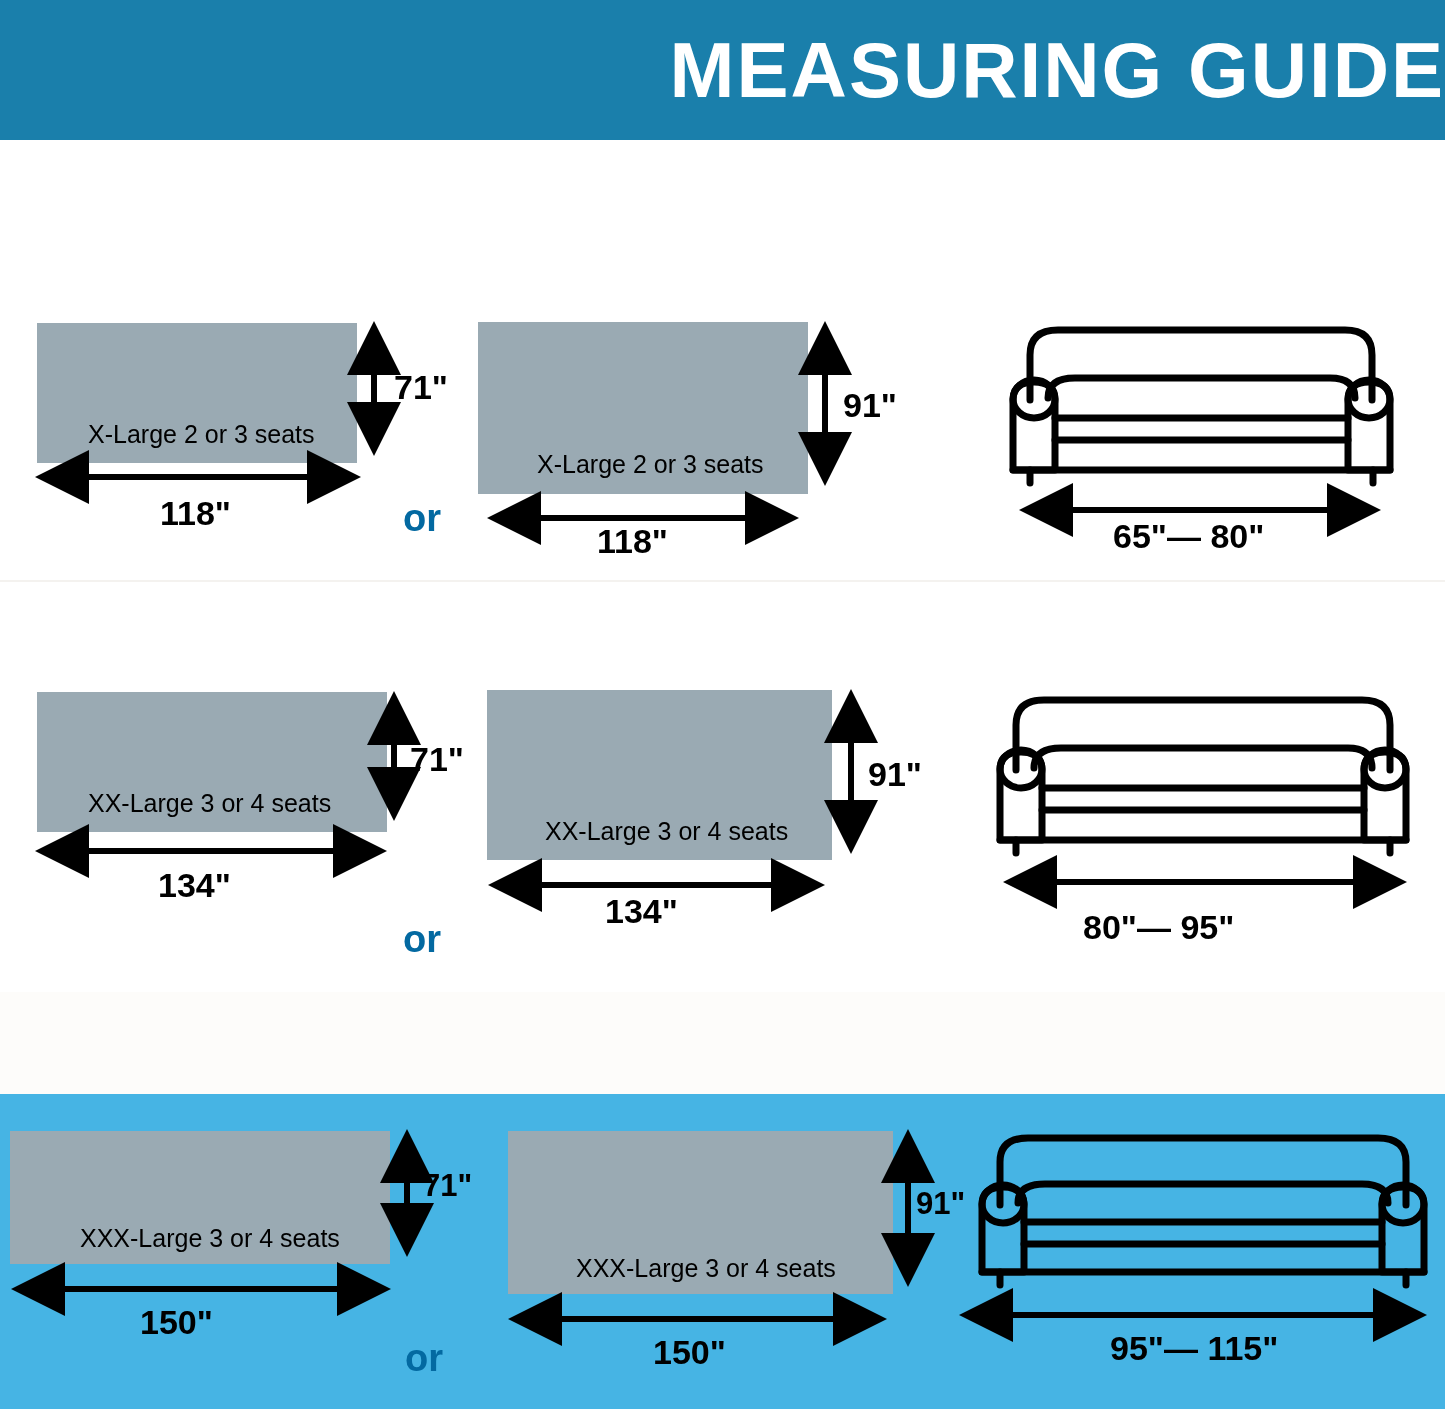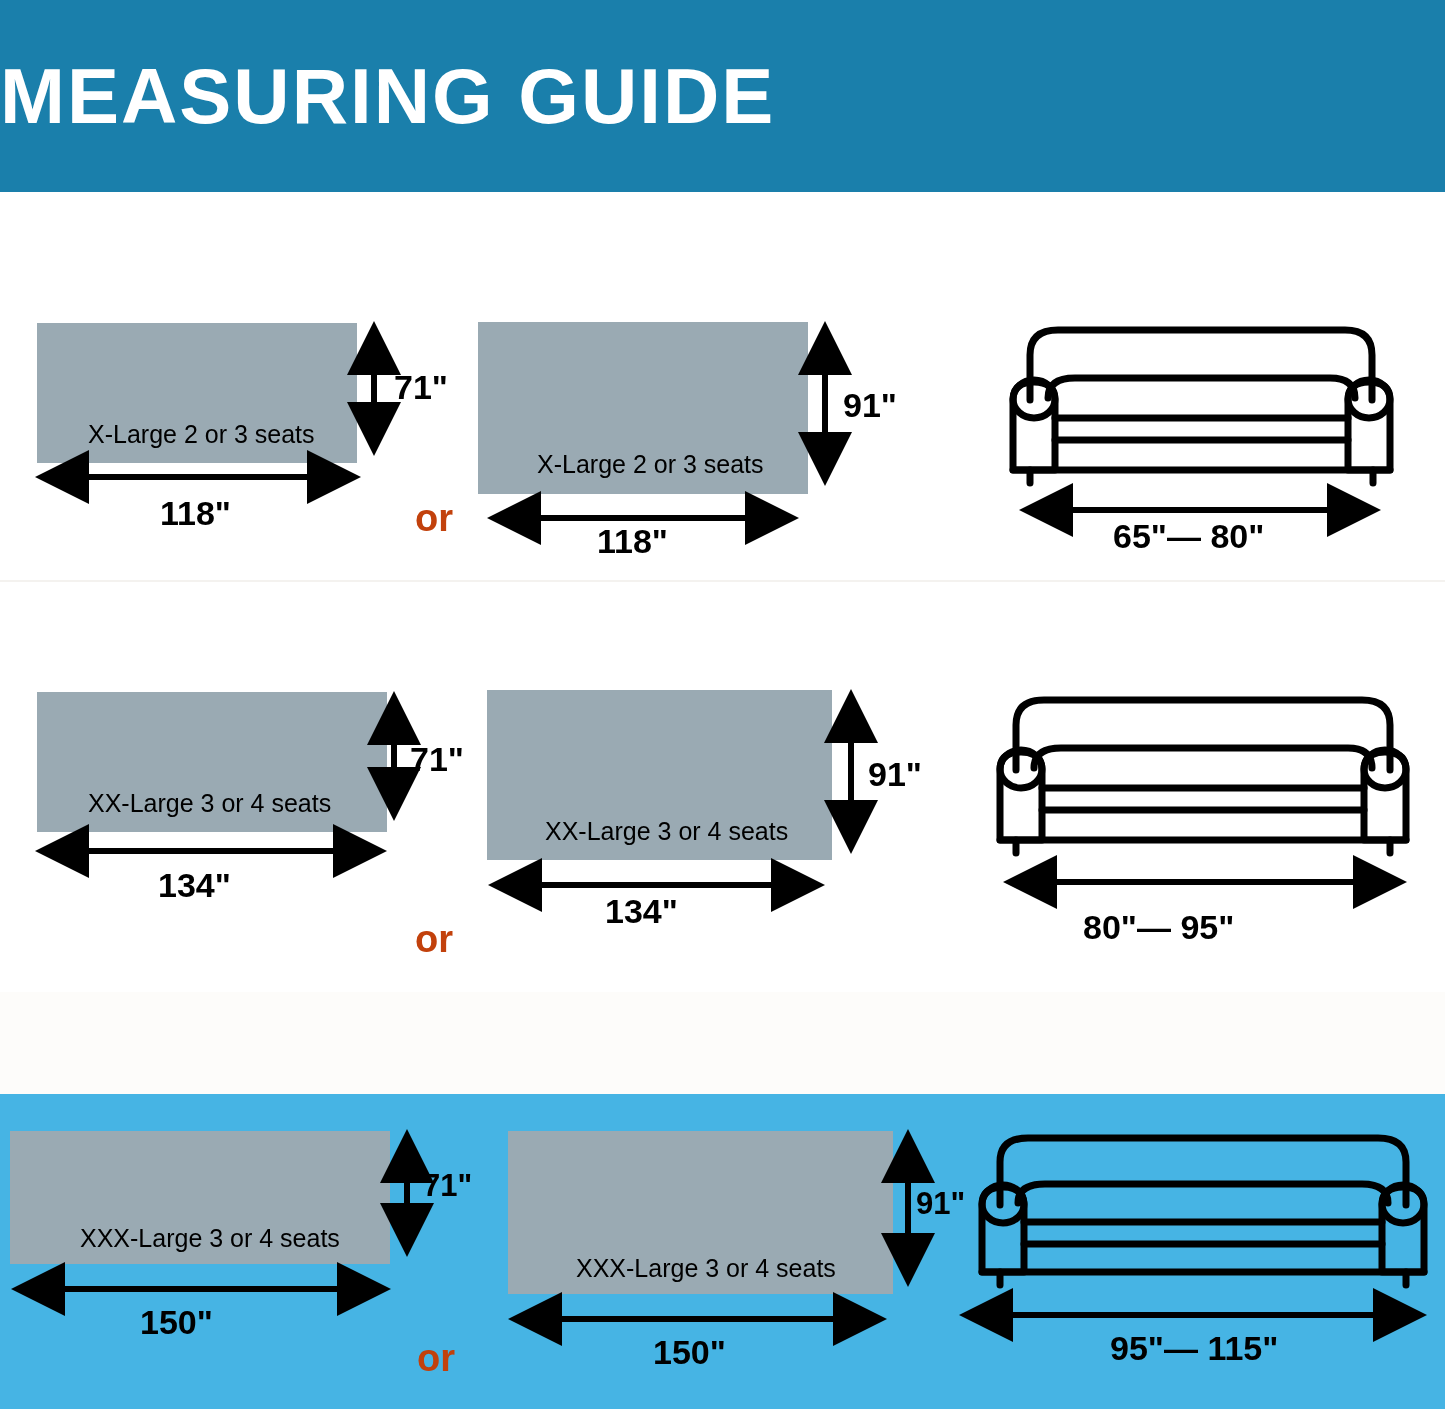--- a/index.html
+++ b/index.html
@@ -14,25 +14,25 @@
     color: #000000;
     overflow: hidden;
     position: relative;
   }
 
   
   .header {
     position: absolute;
     left: 0; top: 0;
     width: 1445px;
-    height: 192px;
+    height: 140px;
     background: #1a7fab;
     display: flex;
     align-items: center;
-    justify-content: flex-start;
+    justify-content: flex-end;
   }
   .header-title {
     color: #ffffff;
     font-size: 78px;
     font-weight: bold;
     letter-spacing: 2px;
     white-space: nowrap;
   }
 
   
@@ -84,22 +84,21 @@
     color: #000;
     white-space: nowrap;
   }
   .dim-text.small {
     font-size: 31px;
   }
   .or-text {
     position: absolute;
     font-size: 38px;
     font-weight: bold;
-    color: #c2410c;
-    margin-left: 12px;
+    color: #0369a1;
   }
 </style>
 </head>
 <body>
 
 <div class="header">
   <div class="header-title">MEASURING GUIDE</div>
 </div>
 
 <div class="row row-1"></div>

